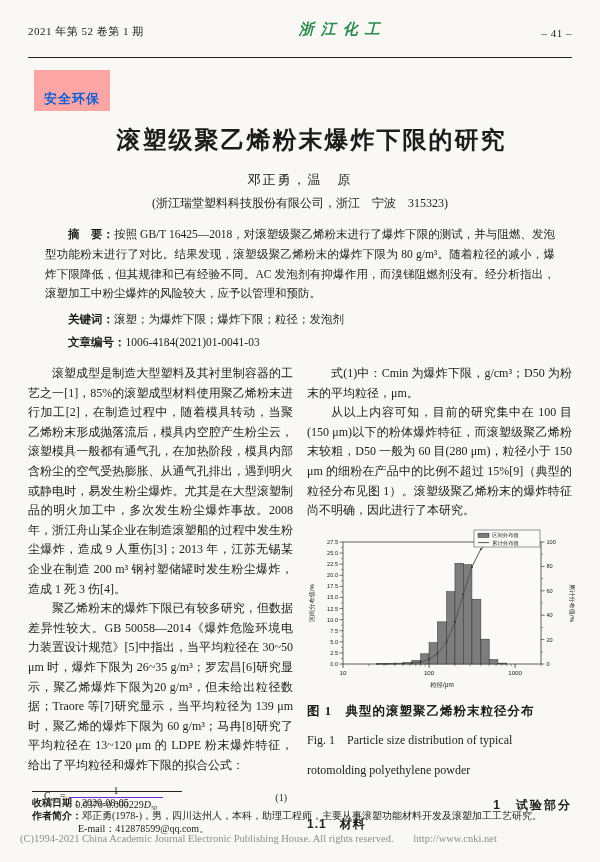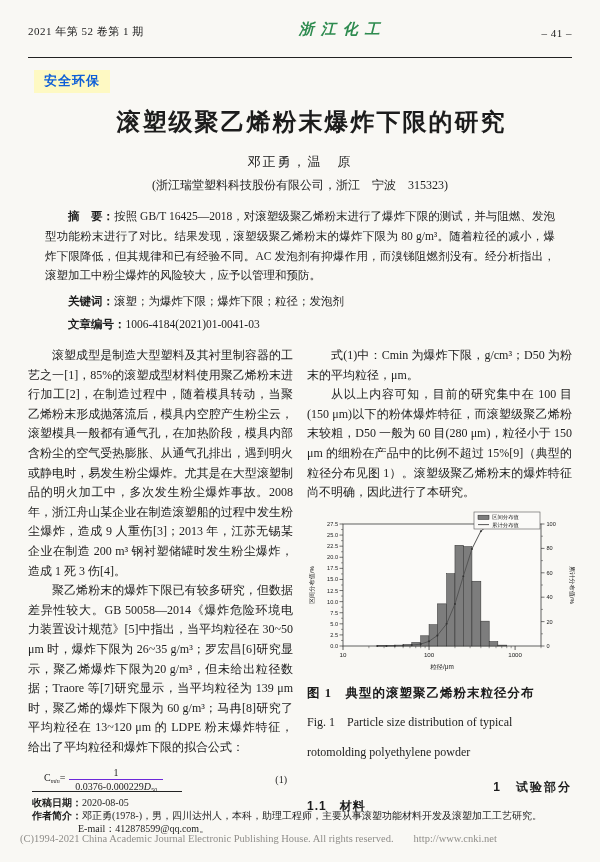--- a/index.html
+++ b/index.html
@@ -4,23 +4,23 @@
 <style>
   html,body{margin:0;padding:0;background:#e8e6e2;}
   .page{position:relative;width:600px;height:862px;background:#f9f8f4;overflow:hidden;
         font-family:"Liberation Serif",serif;color:#1c1c1c;box-sizing:border-box;}
 
   .header{display:flex;justify-content:space-between;align-items:flex-end;
           margin:0 28px;padding-top:20px;padding-bottom:18px;border-bottom:1.5px solid #222;}
   .issue,.pageno{font-size:11px;letter-spacing:.5px;}
   .journal{font-size:15px;font-weight:bold;font-style:italic;letter-spacing:7px;color:#2e8b4f;}
 
-  .badge{display:inline-block;margin:12px 0 0 34px;background:#fef9c3;color:#0f5fd7;
+  .badge{display:inline-block;margin:12px 0 0 34px;background:#fca5a5;color:#0f5fd7;
          font-family:"Liberation Sans",sans-serif;font-weight:bold;font-size:13px;
-         padding:2px 10px 3px;letter-spacing:1px;}
+         padding:20px 10px 3px;letter-spacing:1px;}
 
   .title{text-align:center;font-size:24px;font-weight:bold;margin-top:13px;letter-spacing:2px;margin-left:23px;}
   .authors{text-align:center;font-size:13px;margin-top:15px;letter-spacing:2px;}
   .affiliation{text-align:center;font-size:12px;margin-top:6px;}
 
   .abstract{margin:13px 45px 0;font-size:11.5px;line-height:1.72;text-align:justify;text-indent:2em;}
   .meta-line{margin:8px 45px 0;font-size:11.5px;text-indent:2em;}
   .blk{font-family:"Liberation Sans",sans-serif;font-weight:bold;}
 
   .columns{display:flex;gap:14px;margin:14px 28px 0;}

